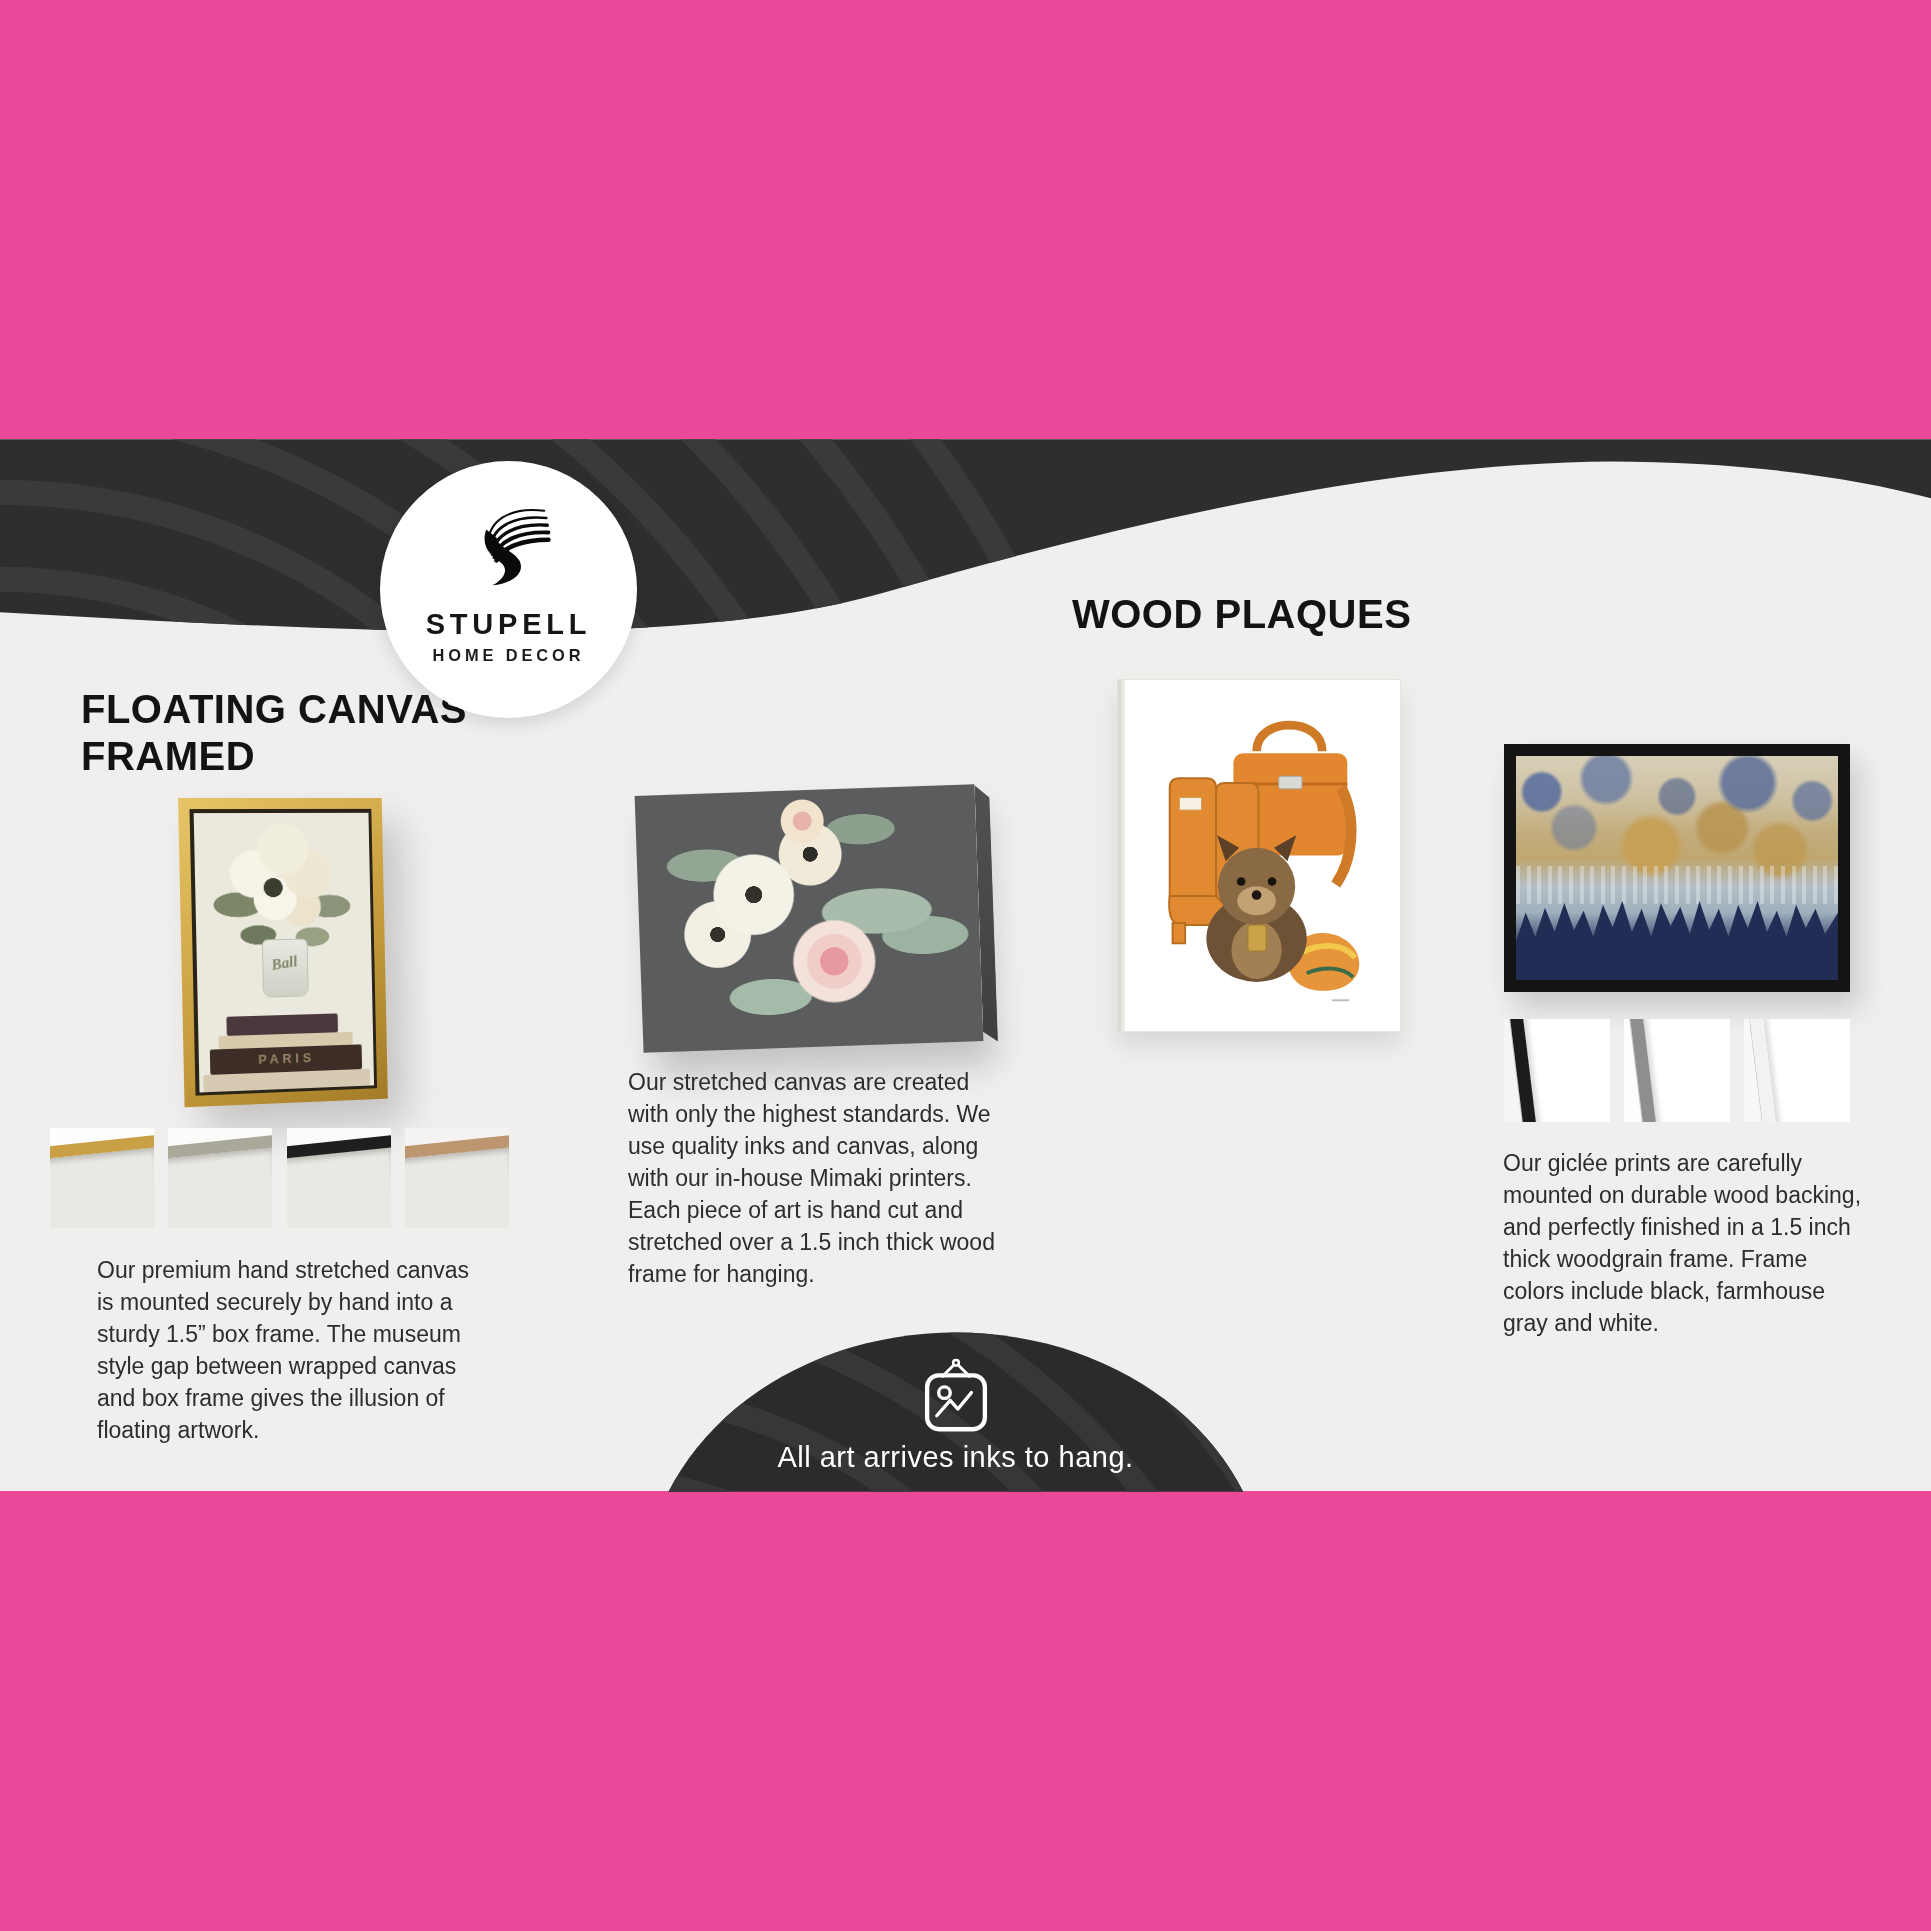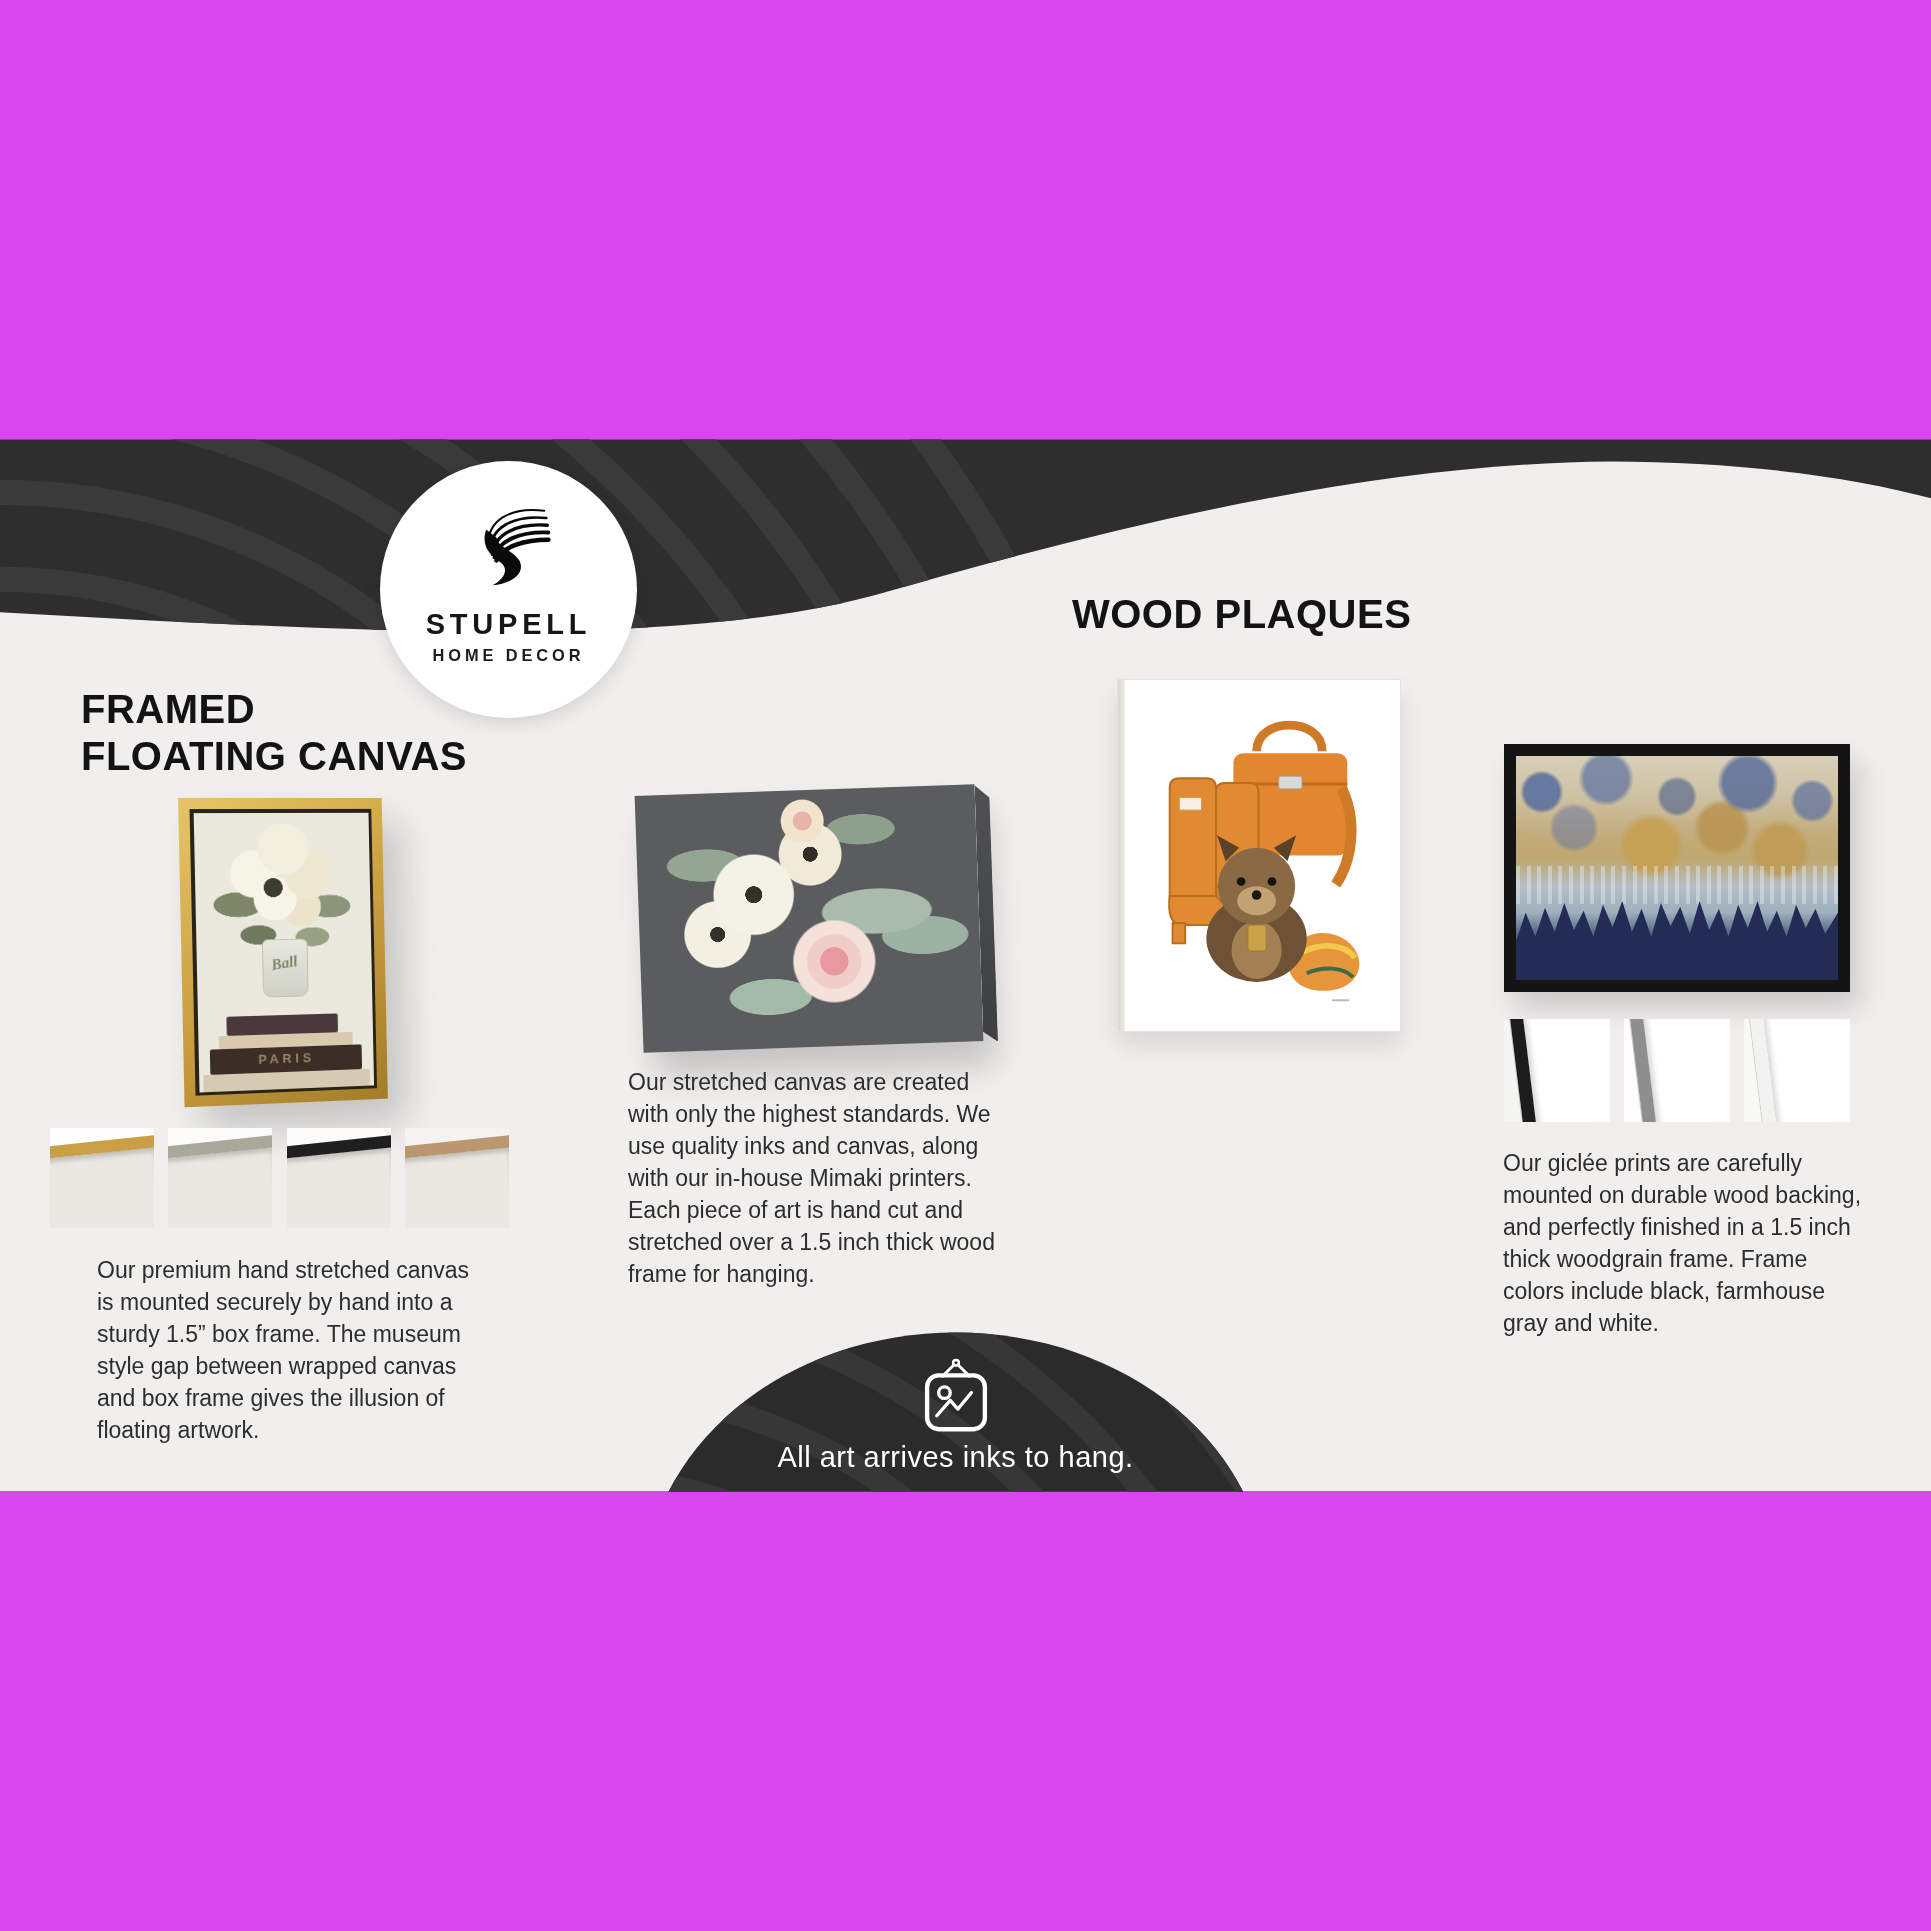--- a/index.html
+++ b/index.html
@@ -1,16 +1,16 @@
 <!DOCTYPE html>
 <html><head>
 <meta charset="utf-8">
 <style>
   html,body{margin:0;padding:0;background:#fff;}
-  .page{position:relative;width:1931px;height:1931px;background:#d946ef;overflow:hidden;
+  .page{position:relative;width:1931px;height:1931px;background:#ec4899;overflow:hidden;
         font-family:"Liberation Sans",sans-serif;}
   .gray-band{position:absolute;left:0;top:439px;width:1931px;height:1052px;background:#f0efee;}
   svg.bands{position:absolute;left:0;top:0;}
 
   
   .logo-badge{position:absolute;left:380px;top:461px;width:257px;height:257px;background:#ffffff;
               border-radius:50%;z-index:6;text-align:center;box-shadow:0 5.8px 17.4px rgba(0,0,0,.12);}
   .logo-mark{margin-top:29px;}
   .brand-name{font-size:29px;letter-spacing:4.8px;font-weight:700;color:#161616;margin-top:0px;}
   .brand-tagline{font-size:16.4px;letter-spacing:3.9px;font-weight:700;color:#1d1d1d;margin-top:4.8px;}
@@ -176,22 +176,22 @@
         <path d="M36 65 C40 48 62 40 88 41" stroke-width="3.8"></path>
         <path d="M38 68 C44 54 66 48 88 48" stroke-width="4.4"></path>
       </g>
       <path d="M28 38 C22 56 34 64 42 70 C50 76 46 86 34 92 C54 90 66 80 60 68 C54 58 40 56 38 46 Z" fill="#0a0a0a"></path>
     </svg>
     <div class="brand-name">STUPELL</div>
     <div class="brand-tagline">HOME DECOR</div>
   </div>
 
   <div class="col-title" style="left:81px;top:686px;">
+    <div>FLOATING CANVAS</div>
     <div>FRAMED</div>
-    <div>FLOATING CANVAS</div>
   </div>
 
   <div class="fc-product">
     <div class="fc-gap"></div>
     <div class="fc-art">
       <div class="fc-jar">
         <span>Ball</span>
       </div>
       <div class="fc-books">
         <div class="bk1"></div>

